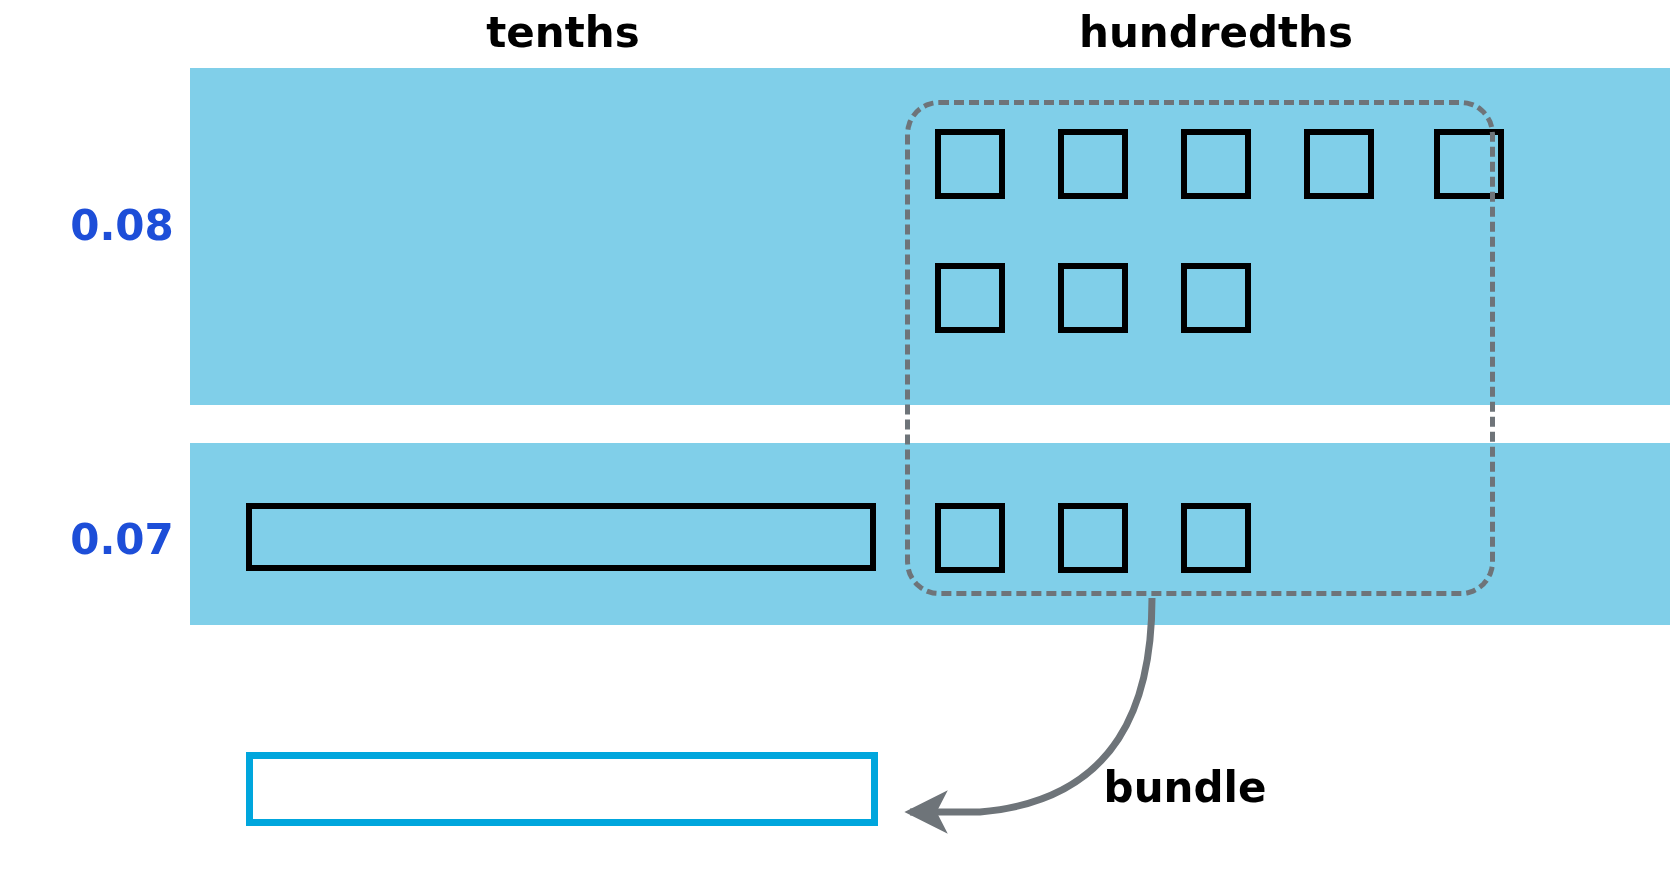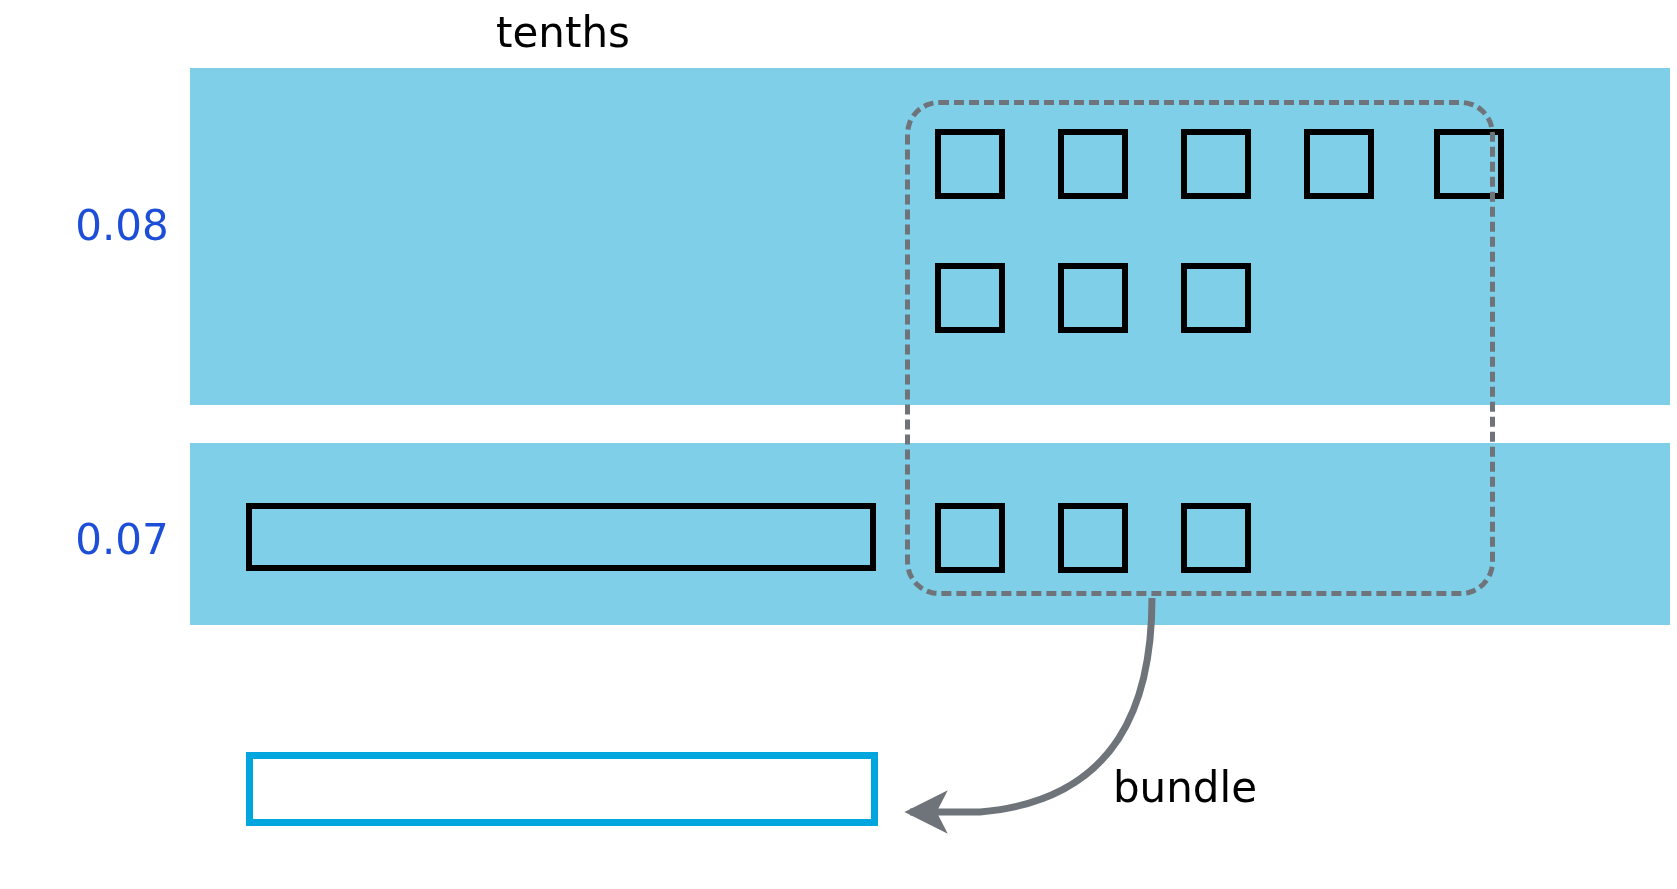--- a/index.html
+++ b/index.html
@@ -9,20 +9,21 @@
   }
   body {
     font-family: "DejaVu Sans", sans-serif;
   }
   #stage {
     position: relative;
     width: 1677px;
     height: 889px;
     background: #ffffff;
     overflow: hidden;
+    font-weight: bold;
   }
 
   
   .col-header {
     position: absolute;
     font-size: 42px;
     color: #000000;
     line-height: 1;
     white-space: nowrap;
     text-align: center;
@@ -95,20 +96,21 @@
     pointer-events: none;
   }
 </style>
 </head>
 <body>
 
 <div id="stage">
 
   <div class="col-header" style="left:563px; top:12px;">tenths</div>
 
+  <div class="col-header" style="left:1216px; top:12px;">hundredths</div>
 
   <div class="band" style="left:190px; top:68px; width:1480px; height:337px;"></div>
 
   <div class="row-label" style="left:122px; top:226px;">0.08</div>
 
   <div class="hundredth-square" style="left:935px;  top:129px; width:70px; height:70px;"></div>
   <div class="hundredth-square" style="left:1058px; top:129px; width:70px; height:70px;"></div>
   <div class="hundredth-square" style="left:1181px; top:129px; width:70px; height:70px;"></div>
   <div class="hundredth-square" style="left:1304px; top:129px; width:70px; height:70px;"></div>
   <div class="hundredth-square" style="left:1434px; top:129px; width:70px; height:70px;"></div>

